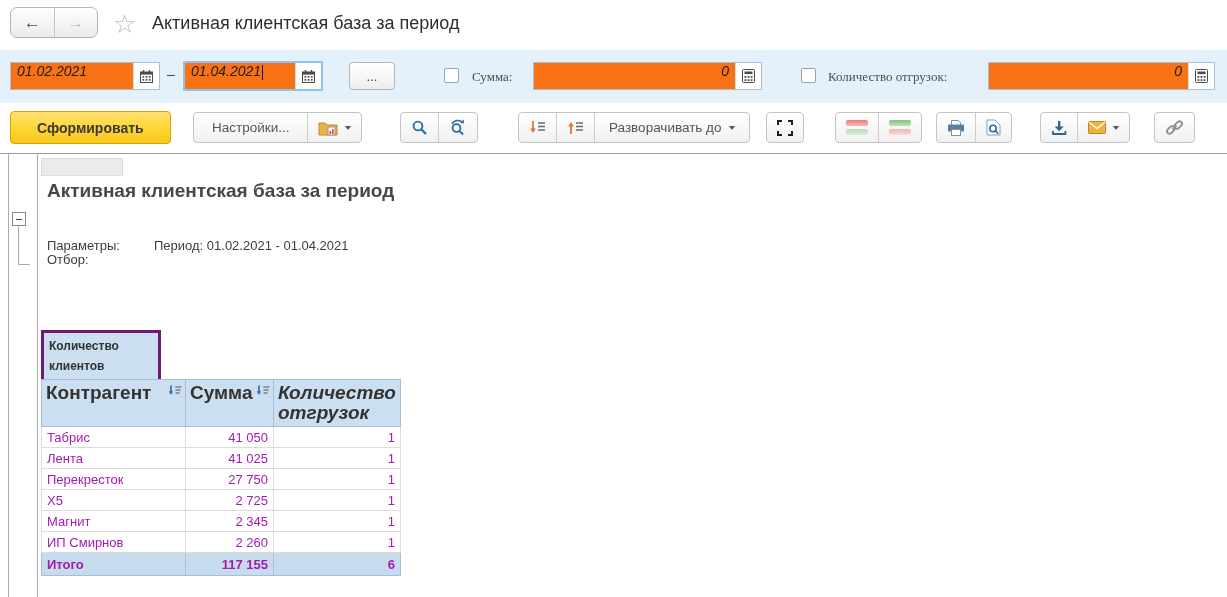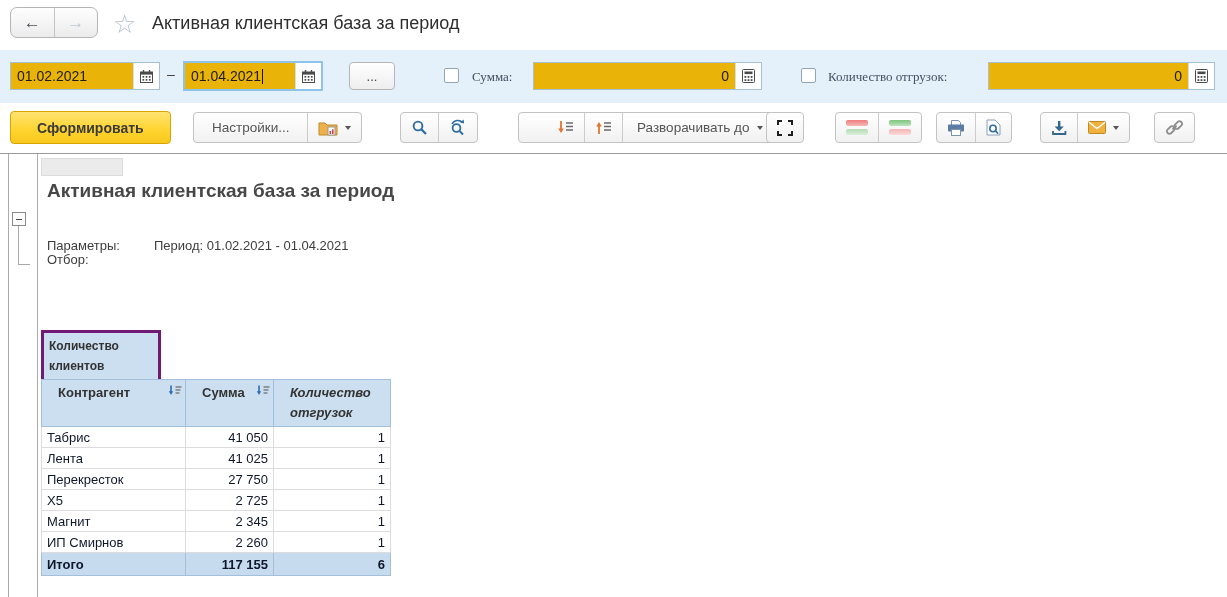--- a/index.html
+++ b/index.html
@@ -18,21 +18,21 @@
   .navgroup .nbtn { flex:1; display:flex; align-items:center; justify-content:center;
     font-size:17px; cursor:pointer; }
   .navgroup .nbtn + .nbtn { border-left:1px solid #c4c4c4; }
   .nav-back { color:#46505a; font-weight:bold; }
   .nav-fwd  { color:#bfc7ce; font-weight:bold; }
   .nav-star { position:absolute; left:113px; top:7px; font-size:26px; color:#b3bfca; line-height:34px; }
   .nav-title { position:absolute; left:152px; top:13px; font-size:18px; color:#2f2f2f; }
 
   
   .filterbar { position:absolute; left:0; top:50px; width:1227px; height:53px; background:#e4f0fa; }
-  .field { position:absolute; background:#eab308; border:1px solid #a9c0d4; display:flex; align-items:center; }
+  .field { position:absolute; background:#f97316; border:1px solid #a9c0d4; display:flex; align-items:flex-start;font-style:italic; }
   .field .val { flex:1; font-size:14px; color:#1c1c1c; padding:0 6px; white-space:nowrap; }
   .field .val.num { text-align:right; }
   .field .fbtn { width:26px; align-self:stretch; display:flex; align-items:center; justify-content:center;
     border-left:1px solid #d3dfe9; background:#fff; cursor:pointer; }
   .f-date1 { left:10px; top:12px; width:150px; height:28px; }
   .f-dash  { left:167px; top:16px; font-size:14px; color:#444; }
   .f-date2 { left:183px; top:11px; width:140px; height:30px; border:2px solid #8ec4ec; }
   .text-caret { display:inline-block; width:1px; height:15px; background:#111; vertical-align:middle; margin-left:1px; }
   .f-more { left:349px; top:12px; width:46px; height:28px; position:absolute;
     border:1px solid #b5b5b5; border-radius:4px; background:linear-gradient(#fff,#eee);
@@ -54,21 +54,21 @@
     display:flex; align-items:center; cursor:pointer; }
   .tgroup { position:absolute; top:9px; height:31px; display:flex; border:1px solid #c3c3c3;
     border-radius:4px; background:linear-gradient(#ffffff,#f1f1f1); overflow:hidden; }
   .tgroup > .tbtn + .tbtn { border-left:1px solid #cccccc; }
   .tbtn { display:flex; align-items:center; justify-content:center; padding:0 10px;
     font-size:13.5px; color:#555; cursor:pointer; height:100%; }
   .caret { width:0; height:0; border-left:3.5px solid transparent; border-right:3.5px solid transparent;
     border-top:4px solid #555; margin-left:7px; }
   .g-settings { left:193px; }
   .g-search   { left:400px; }
-  .g-expand   { left:518px;padding-left:28px; }
+  .g-expand   { left:518px; }
   .g-full     { left:766px; }
   .g-stripes  { left:835px; }
   .g-print    { left:936px; }
   .g-save     { left:1040px; }
   .g-link     { left:1154px; }
   .stripe-ic { display:flex; flex-direction:column; gap:3px; }
   .stripe { width:22px; height:6px; border-radius:2px; }
   .st-red-strong   { background:linear-gradient(#ef7b7b,#f6b8b8); }
   .st-green-light  { background:linear-gradient(#b5dcb5,#daeeda); }
   .st-green-strong { background:linear-gradient(#7cc47c,#bfe3bf); }
@@ -93,25 +93,25 @@
 
   
   .clients { position:absolute; left:41px; top:132px; width:120px; }
   .clients .chead { background:#cbdff0; border:3px solid #701a75; padding:3px 5px 4px;
     font-size:12px; font-weight:600; color:#333; line-height:20px; cursor:default;margin-top:44px; }
   .clients .cval { border-bottom:1px solid #dcdcdc; text-align:right; font-size:13px;
     padding:3px 5px 4px; color:#333; }
 
   
   .main-table { position:absolute; left:41px; top:225px; border-collapse:collapse; }
-  .main-table th { background:#cbdff0; border:1px solid #a3bfd9; font-size:13px; font-weight:600;
-    color:#333; text-align:left; vertical-align:top; padding:3px 16px; line-height:20px;
+  .main-table th { background:#cbdff0; border:1px solid #a3bfd9; font-size:19px; font-weight:600;
+    color:#333; text-align:left; vertical-align:top; padding:3px 4px; line-height:20px;
     position:relative; cursor:pointer; }
   .main-table th.h0 { width:144px; } .main-table th.h1 { width:88px; } .main-table th.h2 { width:117px;font-style:italic; }
-  .main-table td { border:1px solid #dcdcdc; font-size:13px; color:#0f172a; padding:2px 5px; height:21px; }
+  .main-table td { border:1px solid #dcdcdc; font-size:13px; color:#a21caf; padding:2px 5px; height:21px; }
   .main-table td.c0 { text-align:left; }
   .main-table td.c1, .main-table td.c2 { text-align:right; }
   .main-table tfoot td { background:#c6dbee; border:1px solid #a3bfd9; font-weight:700; height:23px; }
   .sort-ic { position:absolute; right:3px; top:5px; }
 </style>
 </head>
 <body>
 
 <div class="navbar">
   <div class="navgroup">

